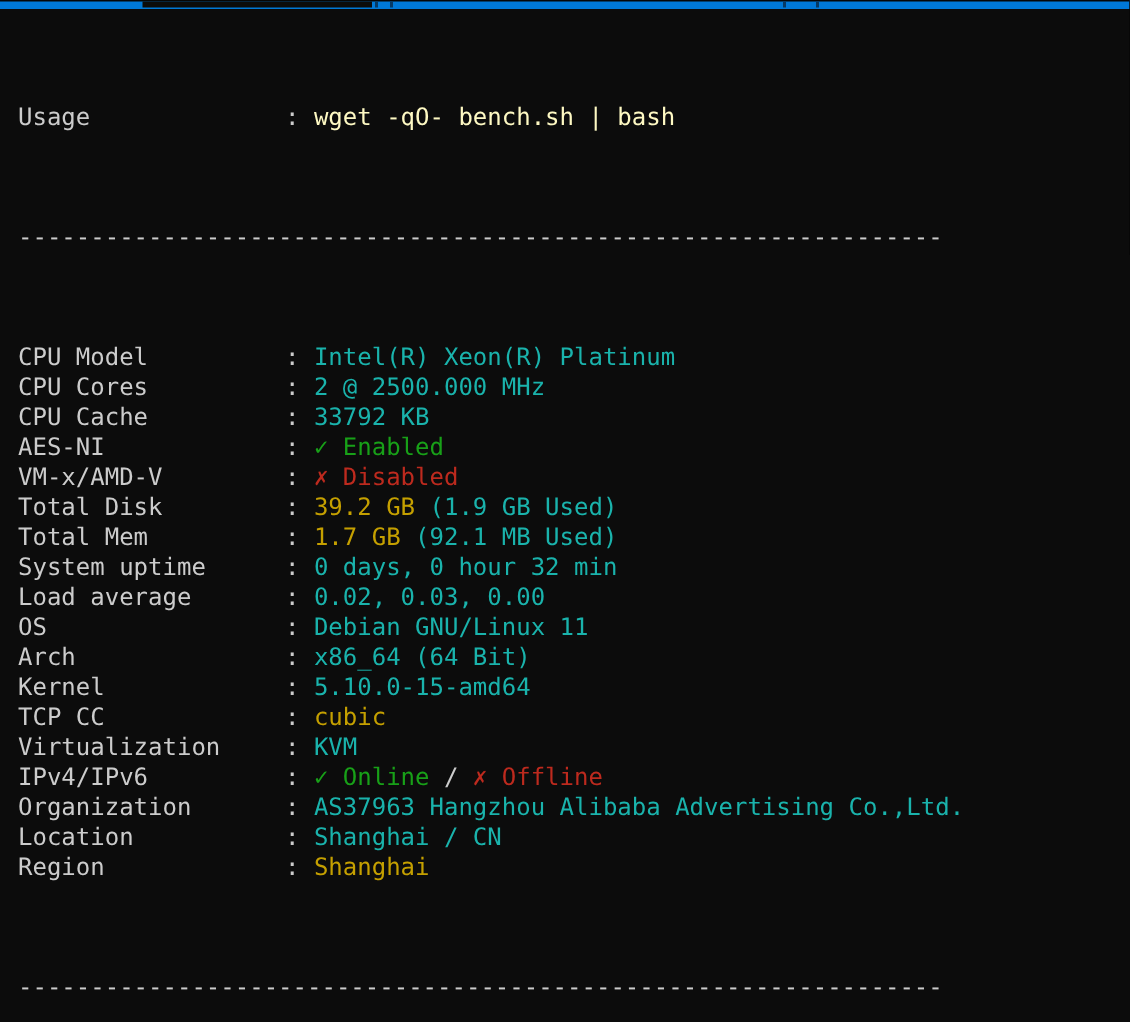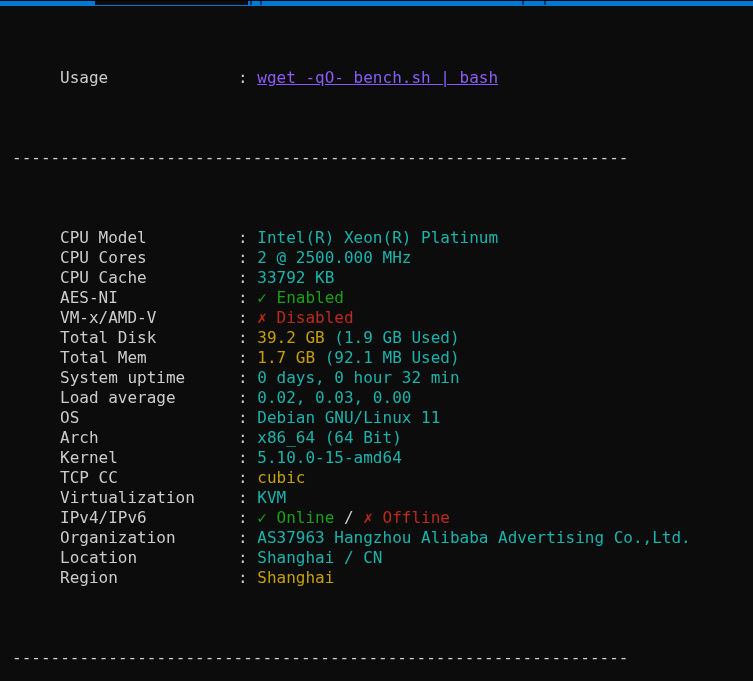--- a/index.html
+++ b/index.html
@@ -18,40 +18,40 @@
   .tabstrip .notch { position:absolute; top:1px; width:2px; height:4px; background:#063a66; }
   .n1 { left:250px; } .n2 { left:260px; } .n3 { left:522px; } .n4 { left:544px; }
 
   .screen {
     padding:2px 0 0 12px;
     font-size:16px; line-height:20px;
     color:#cccccc;
     white-space:pre;
   }
   .line { height:20px; white-space:pre; }
-  .lbl  { display:inline-block; width:178px;margin-left:48px; }
+  .lbl  { display:inline-block; width:178px; }
   .sep  { letter-spacing:0; }
 </style>
 </head>
 <body>
 
 <div class="window">
 
   <div class="tabstrip">
     <div class="edge"></div>
     <div class="tab-dark"></div>
     <div class="notch n1"></div>
     <div class="notch n2"></div>
     <div class="notch n3"></div>
     <div class="notch n4"></div>
   </div>
 
   <div class="screen">
 
-    <div class="line"><span class="lbl">Usage</span>: <span style="color: #8b5cf6; text-decoration: underline;">wget -qO- bench.sh | bash</span></div>
+    <div class="line"><span class="lbl">Usage</span>: <span style="color: #fef9c3;">wget -qO- bench.sh | bash</span></div>
 
     <div class="line sep">----------------------------------------------------------------</div>
 
     <div id="info-rows"><div class="line"><span class="lbl">CPU Model</span>: <span style="color: rgb(26, 179, 172);">Intel(R) Xeon(R) Platinum</span></div><div class="line"><span class="lbl">CPU Cores</span>: <span style="color: rgb(26, 179, 172);">2 @ 2500.000 MHz</span></div><div class="line"><span class="lbl">CPU Cache</span>: <span style="color: rgb(26, 179, 172);">33792 KB</span></div><div class="line"><span class="lbl">AES-NI</span>: <span style="color: rgb(24, 160, 24);">✓ Enabled</span></div><div class="line"><span class="lbl">VM-x/AMD-V</span>: <span style="color: rgb(189, 42, 30);">✗ Disabled</span></div><div class="line"><span class="lbl">Total Disk</span>: <span style="color: rgb(197, 160, 0);">39.2 GB</span><span style="color: rgb(26, 179, 172);"> (1.9 GB Used)</span></div><div class="line"><span class="lbl">Total Mem</span>: <span style="color: rgb(197, 160, 0);">1.7 GB</span><span style="color: rgb(26, 179, 172);"> (92.1 MB Used)</span></div><div class="line"><span class="lbl">System uptime</span>: <span style="color: rgb(26, 179, 172);">0 days, 0 hour 32 min</span></div><div class="line"><span class="lbl">Load average</span>: <span style="color: rgb(26, 179, 172);">0.02, 0.03, 0.00</span></div><div class="line"><span class="lbl">OS</span>: <span style="color: rgb(26, 179, 172);">Debian GNU/Linux 11</span></div><div class="line"><span class="lbl">Arch</span>: <span style="color: rgb(26, 179, 172);">x86_64 (64 Bit)</span></div><div class="line"><span class="lbl">Kernel</span>: <span style="color: rgb(26, 179, 172);">5.10.0-15-amd64</span></div><div class="line"><span class="lbl">TCP CC</span>: <span style="color: rgb(197, 160, 0);">cubic</span></div><div class="line"><span class="lbl">Virtualization</span>: <span style="color: rgb(26, 179, 172);">KVM</span></div><div class="line"><span class="lbl">IPv4/IPv6</span>: <span style="color: rgb(24, 160, 24);">✓ Online</span><span style="color: rgb(204, 204, 204);"> / </span><span style="color: rgb(189, 42, 30);">✗ Offline</span></div><div class="line"><span class="lbl">Organization</span>: <span style="color: rgb(26, 179, 172);">AS37963 Hangzhou Alibaba Advertising Co.,Ltd.</span></div><div class="line"><span class="lbl">Location</span>: <span style="color: rgb(26, 179, 172);">Shanghai / CN</span></div><div class="line"><span class="lbl">Region</span>: <span style="color: rgb(197, 160, 0);">Shanghai</span></div></div>
 
     <div class="line sep">----------------------------------------------------------------</div>
 
     
 
     

